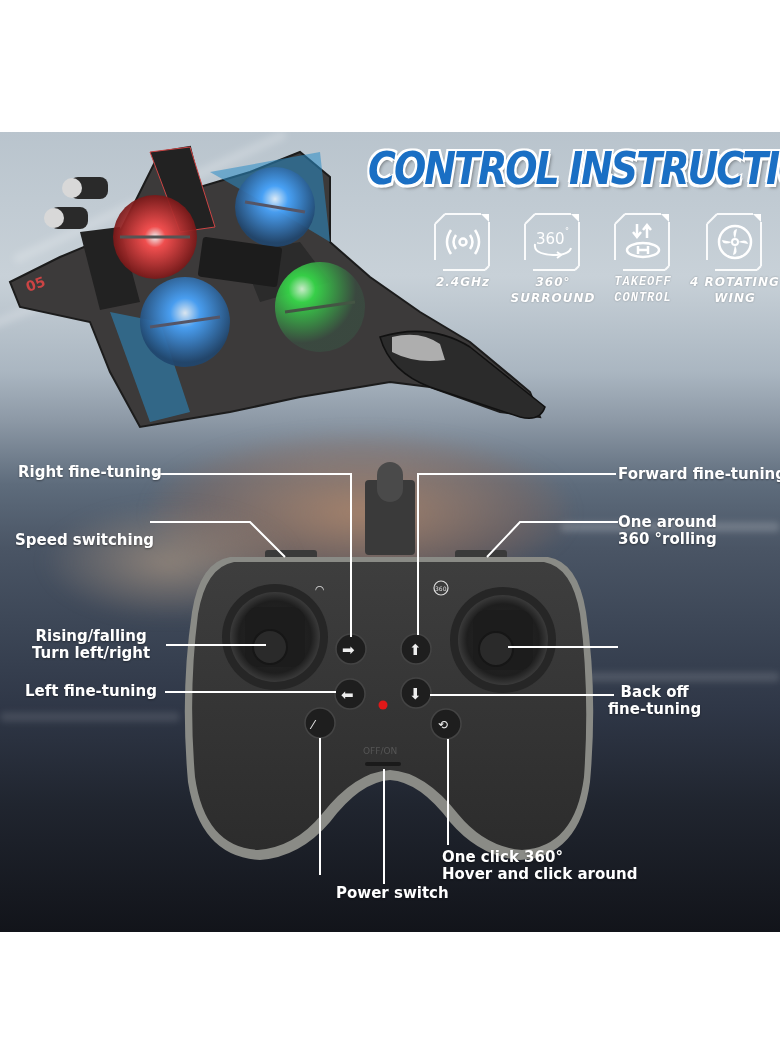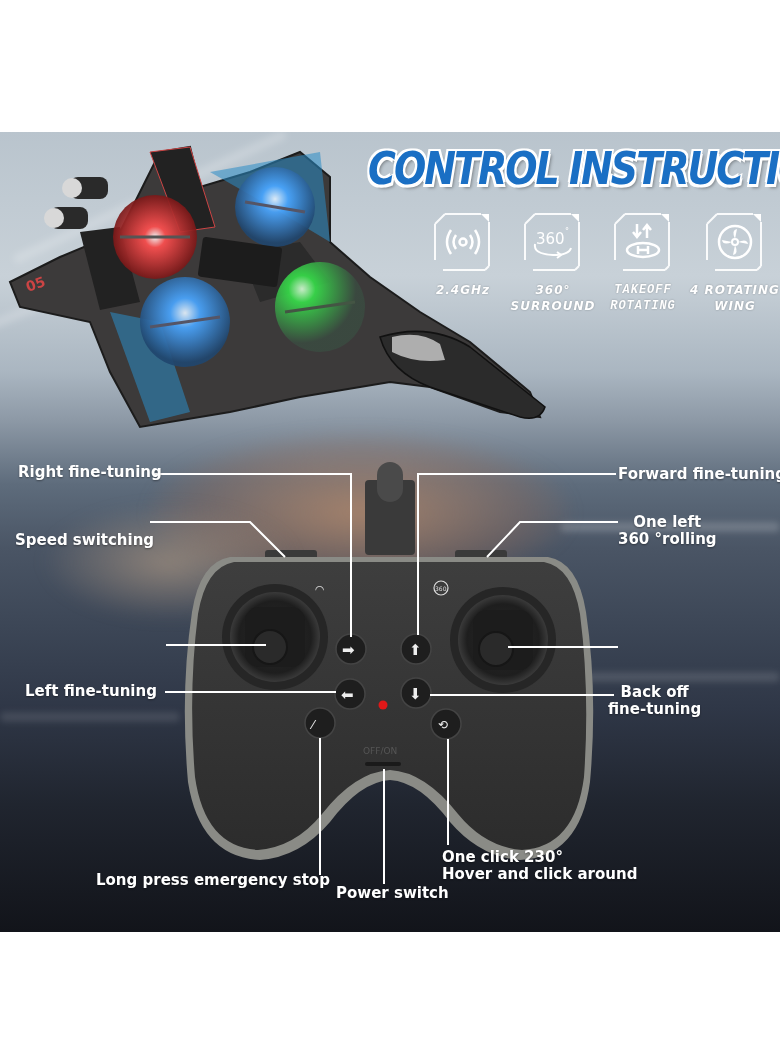--- a/index.html
+++ b/index.html
@@ -17,21 +17,21 @@
   .plane{position:absolute;left:0;top:0;width:560px;height:300px;}
 
   
   .title{position:absolute;left:368px;top:12px;width:412px;font-family:"DejaVu Sans",sans-serif;font-weight:bold;font-style:italic;
     font-size:38px;letter-spacing:-2px;color:#1a6fc4;white-space:nowrap;
     text-shadow:0 0 0 #fff,2px 2px 0 #ffffff,-2px -2px 0 #ffffff,2px -2px 0 #fff,-2px 2px 0 #fff,3px 3px 3px rgba(0,0,0,0.35);
     transform:scaleY(1.15);transform-origin:left top;}
   .features{position:absolute;left:418px;top:78px;width:362px;height:110px;}
   .feat{position:absolute;top:0;width:90px;text-align:center;}
   .feat .box{position:relative;margin:0 auto;width:64px;height:64px;}
-  .feat .label{margin-top:8px;color:#ffffff;font-weight:bold;font-style:italic;font-size:12px;letter-spacing:1px;line-height:16px;text-shadow:0 0 2px rgba(0,0,0,0.3);}
+  .feat .label{color:#ffffff;font-weight:bold;font-style:italic;font-size:12px;letter-spacing:1px;line-height:16px;text-shadow:0 0 2px rgba(0,0,0,0.3);}
 
   
   .lbl{position:absolute;color:#ffffff;font-weight:bold;font-size:15px;line-height:17px;white-space:nowrap;font-family:"DejaVu Sans",sans-serif;text-shadow:0 1px 2px rgba(0,0,0,0.4);}
   .lbl.c{text-align:center;}
   .lines{position:absolute;left:0;top:0;width:780px;height:800px;pointer-events:none;}
   .controller{position:absolute;left:0;top:0;width:780px;height:800px;}
 </style>
 </head>
 <body>
 
@@ -128,21 +128,21 @@
             <path d="M14,4 L50,4 M58,12 L58,56 M4,14 L4,50 M12,60 L54,60 M4,14 L14,4 M54,60 L58,56" stroke="#fff" stroke-width="2" fill="none" opacity=".9"></path>
             <path d="M50,4 L58,4 L58,12 Z" fill="#fff"></path>
           </svg>
         <svg style="position:absolute;left:12px;top:12px" width="40" height="40" viewBox="0 0 40 40">
             <path d="M14,2 L14,14 M10,10 L14,15 L18,10" stroke="#fff" stroke-width="2.5" fill="none"></path>
             <path d="M24,16 L24,4 M20,8 L24,3 L28,8" stroke="#fff" stroke-width="2.5" fill="none"></path>
             <ellipse cx="20" cy="28" rx="16" ry="7" fill="none" stroke="#fff" stroke-width="2.5"></ellipse>
             <path d="M15,24 L15,32 M25,24 L25,32 M15,28 L25,28" stroke="#fff" stroke-width="2.5"></path>
           </svg>
       </div>
-      <div class="label"><span>TAKEOFF</span><br><span>ROTATING</span></div>
+      <div class="label"><span>TAKEOFF</span><br><span>CONTROL</span></div>
     </div>
     <div class="feat" style="left:272px;">
       <div class="box">
         <svg width="64" height="64" viewBox="0 0 64 64">
             <path d="M14,4 L50,4 M58,12 L58,56 M4,14 L4,50 M12,60 L54,60 M4,14 L14,4 M54,60 L58,56" stroke="#fff" stroke-width="2" fill="none" opacity=".9"></path>
             <path d="M50,4 L58,4 L58,12 Z" fill="#fff"></path>
           </svg>
         <svg style="position:absolute;left:14px;top:14px" width="36" height="36" viewBox="0 0 36 36">
             <circle cx="18" cy="18" r="16" fill="none" stroke="#fff" stroke-width="2.5"></circle>
             <circle cx="18" cy="18" r="3" fill="none" stroke="#fff" stroke-width="2"></circle>
@@ -228,34 +228,37 @@
       <line x1="508" y1="515" x2="618" y2="515"></line>
       <line x1="430" y1="563" x2="614" y2="563"></line>
       <line x1="320" y1="606" x2="320" y2="743"></line>
       <line x1="384" y1="637" x2="384" y2="752"></line>
       <line x1="448" y1="607" x2="448" y2="713"></line>
     </g>
   </svg>
 
   <div class="lbl" style="left:18px;top:332px;">Right fine-tuning</div>
   <div class="lbl" style="left:15px;top:381px;margin-top:19px;">Speed switching</div>
+  <div class="lbl c" style="left:32px;top:496px;">
+    <span>Rising/falling</span><br>
+    <span>Turn left/right</span>
+  </div>
   <div class="lbl" style="left:25px;top:551px;">Left fine-tuning</div>
 
   <div class="lbl" style="left:618px;top:334px;">Forward fine-tuning</div>
   <div class="lbl c" style="left:618px;top:382px;">
-    <span>One left</span><br>
+    <span>One around</span><br>
     <span>360 °rolling</span>
   </div>
   <div class="lbl c" style="left:608px;top:552px;">
     <span>Back off</span><br>
     <span>fine-tuning</span>
   </div>
 
   <div class="lbl c" style="left:96px;top:723px;">
     <br>
-    <span>Long press emergency stop</span>
   </div>
   <div class="lbl" style="left:336px;top:753px;text-align:right;">Power switch</div>
   <div class="lbl" style="left:442px;top:717px;">
-    <span>One click 230°</span><br>
+    <span>One click 360°</span><br>
     <span>Hover and click around</span>
   </div>
 </div>
 
 </body></html>

